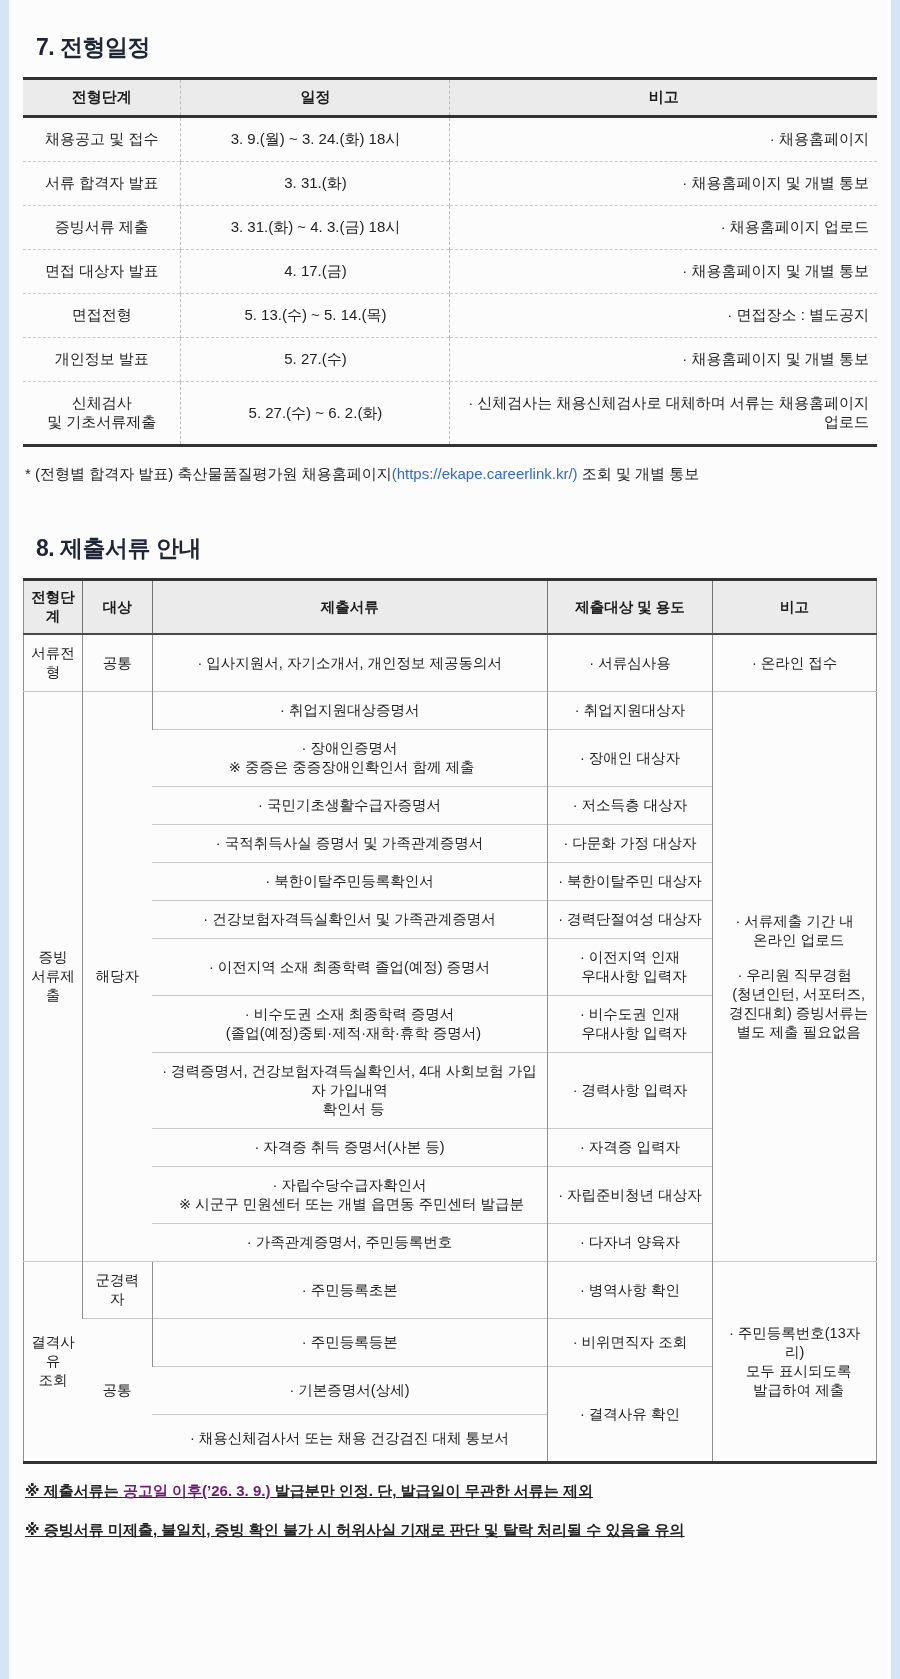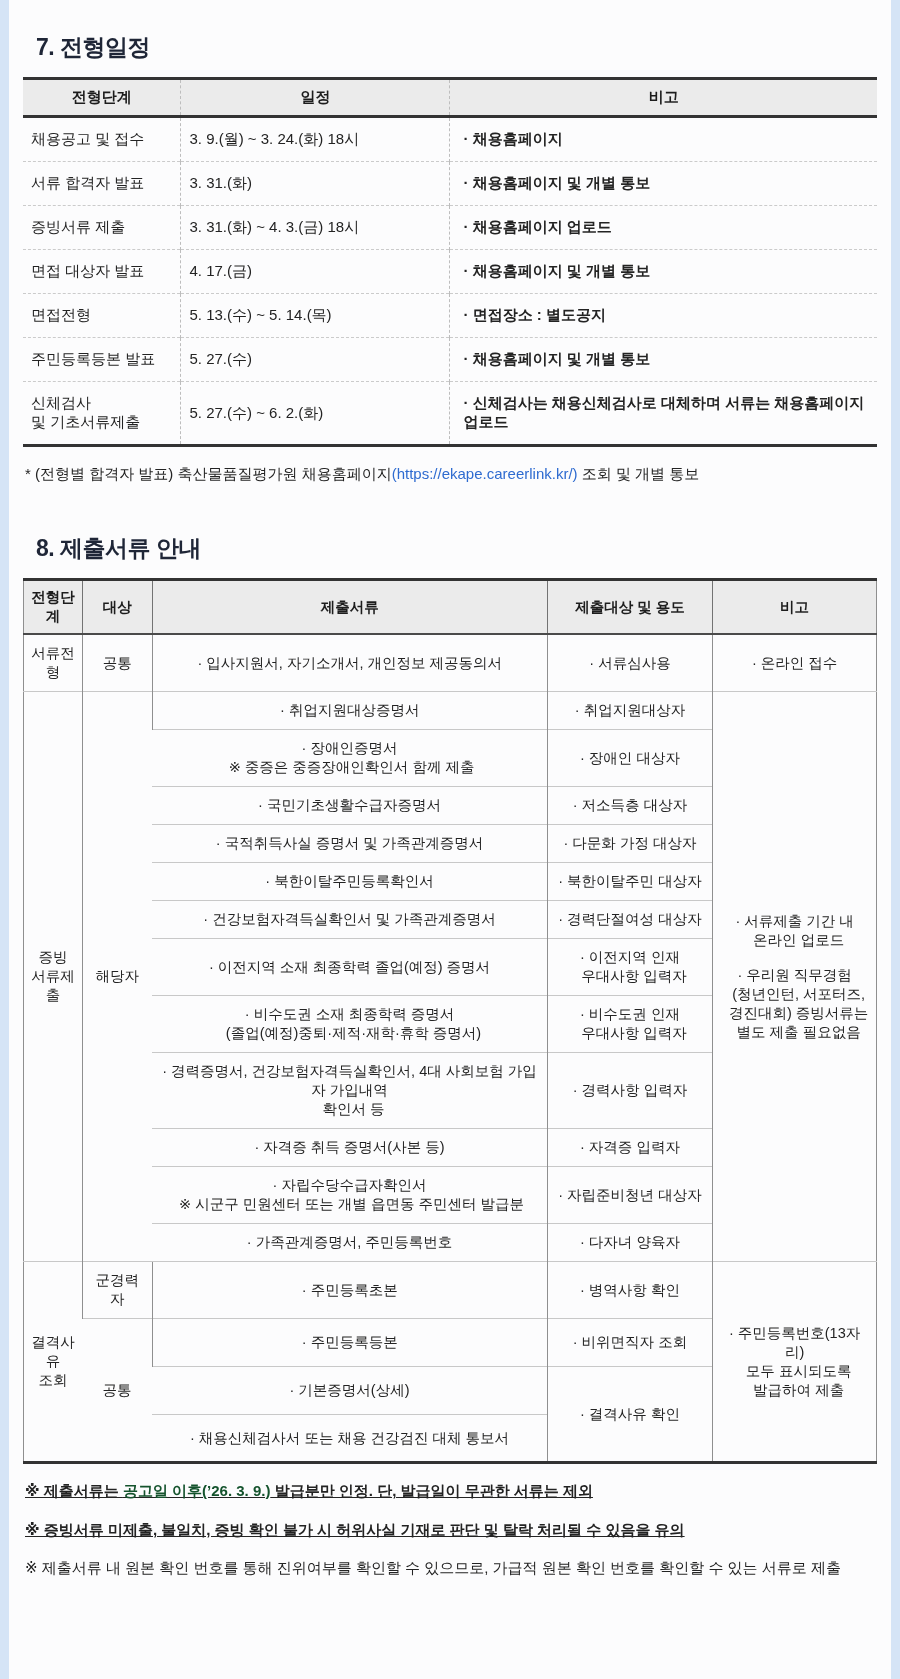--- a/index.html
+++ b/index.html
@@ -23,25 +23,25 @@
   table { width:100%; border-collapse:collapse; table-layout:fixed; }
 
   
   .t1 { border-top:3px solid #333; border-bottom:3px solid #333; }
   .t1 th {
     background:#ebebeb; font-size:15px; font-weight:700; color:#1d1d1d;
     padding:8px 4px; border-bottom:3px solid #333;
   }
   .t1 th + th, .t1 td + td { border-left:1px dashed #bdbdbd; }
   .t1 td {
-    border-top:1px dashed #cbcbcb; text-align:left;
+    border-top:1px dashed #cbcbcb; text-align:center;
     font-size:15px; padding:12px 8px;
   }
   .t1 tbody tr:first-child td { border-top:none; }
-  .t1 td.left { text-align:left; padding-left:13px;font-weight:bold; }
+  .t1 td.left { text-align:right; padding-left:13px; }
 
   
   .t2 { border:1px solid #8f8f8f; border-top:3px solid #333; border-bottom:3px solid #333; }
   .t2 th {
     background:#ebebeb; font-size:14.5px; font-weight:700; color:#1d1d1d;
     padding:7px 1px; border-bottom:2px solid #4a4a4a; border-left:1px solid #737373;
   }
   .t2 th:first-child { border-left:none; }
   .t2 td {
     font-size:14.5px; padding:9px 7px;
@@ -50,21 +50,21 @@
   }
   .t2 td:first-child { border-left:none; }
   .t2 td.center { text-align:center; }
   .t2 td.tall { height:48px; }
   .pw { white-space:pre-wrap; }
 
   
   .note { font-size:15px; margin:15px 0 0 2px; line-height:1.55; }
   .link { color:#2e6bd0;margin-top:48px; }
   .bold-u { font-weight:700; text-decoration:underline; }
-  .red { color:#14532d;margin-top:48px; }
+  .red { color:#701a75;margin-top:48px; }
 </style>
 </head>
 <body>
 
 <div class="page">
 
   <div class="section-title">7. 전형일정</div>
 
   <table class="t1">
     <colgroup>
@@ -99,21 +99,21 @@
         <td>면접 대상자 발표</td>
         <td>4. 17.(금)</td>
         <td class="left">· 채용홈페이지 및 개별 통보</td>
       </tr>
       <tr>
         <td>면접전형</td>
         <td>5. 13.(수) ~ 5. 14.(목)</td>
         <td class="left">· 면접장소 : 별도공지</td>
       </tr>
       <tr>
-        <td>주민등록등본 발표</td>
+        <td>개인정보 발표</td>
         <td>5. 27.(수)</td>
         <td class="left">· 채용홈페이지 및 개별 통보</td>
       </tr>
       <tr>
         <td class="pw">신체검사
 및 기초서류제출</td>
         <td>5. 27.(수) ~ 6. 2.(화)</td>
         <td class="left">· 신체검사는 채용신체검사로 대체하며 서류는 채용홈페이지 업로드</td>
       </tr>
     </tbody>
@@ -239,15 +239,14 @@
       <tr>
         <td class="tall">· 채용신체검사서 또는 채용 건강검진 대체 통보서</td>
       </tr>
     </tbody>
   </table>
 
   <div class="note bold-u">
     <span>※ 제출서류는 </span><span class="red">공고일 이후(’26. 3. 9.)</span><span> 발급분만 인정. 단, 발급일이 무관한 서류는 제외</span>
   </div>
   <div class="note bold-u">※ 증빙서류 미제출, 불일치, 증빙 확인 불가 시 허위사실 기재로 판단 및 탈락 처리될 수 있음을 유의</div>
-  <div class="note">※ 제출서류 내 원본 확인 번호를 통해 진위여부를 확인할 수 있으므로, 가급적 원본 확인 번호를 확인할 수 있는 서류로 제출</div>
 
 </div>
 
 </body></html>

